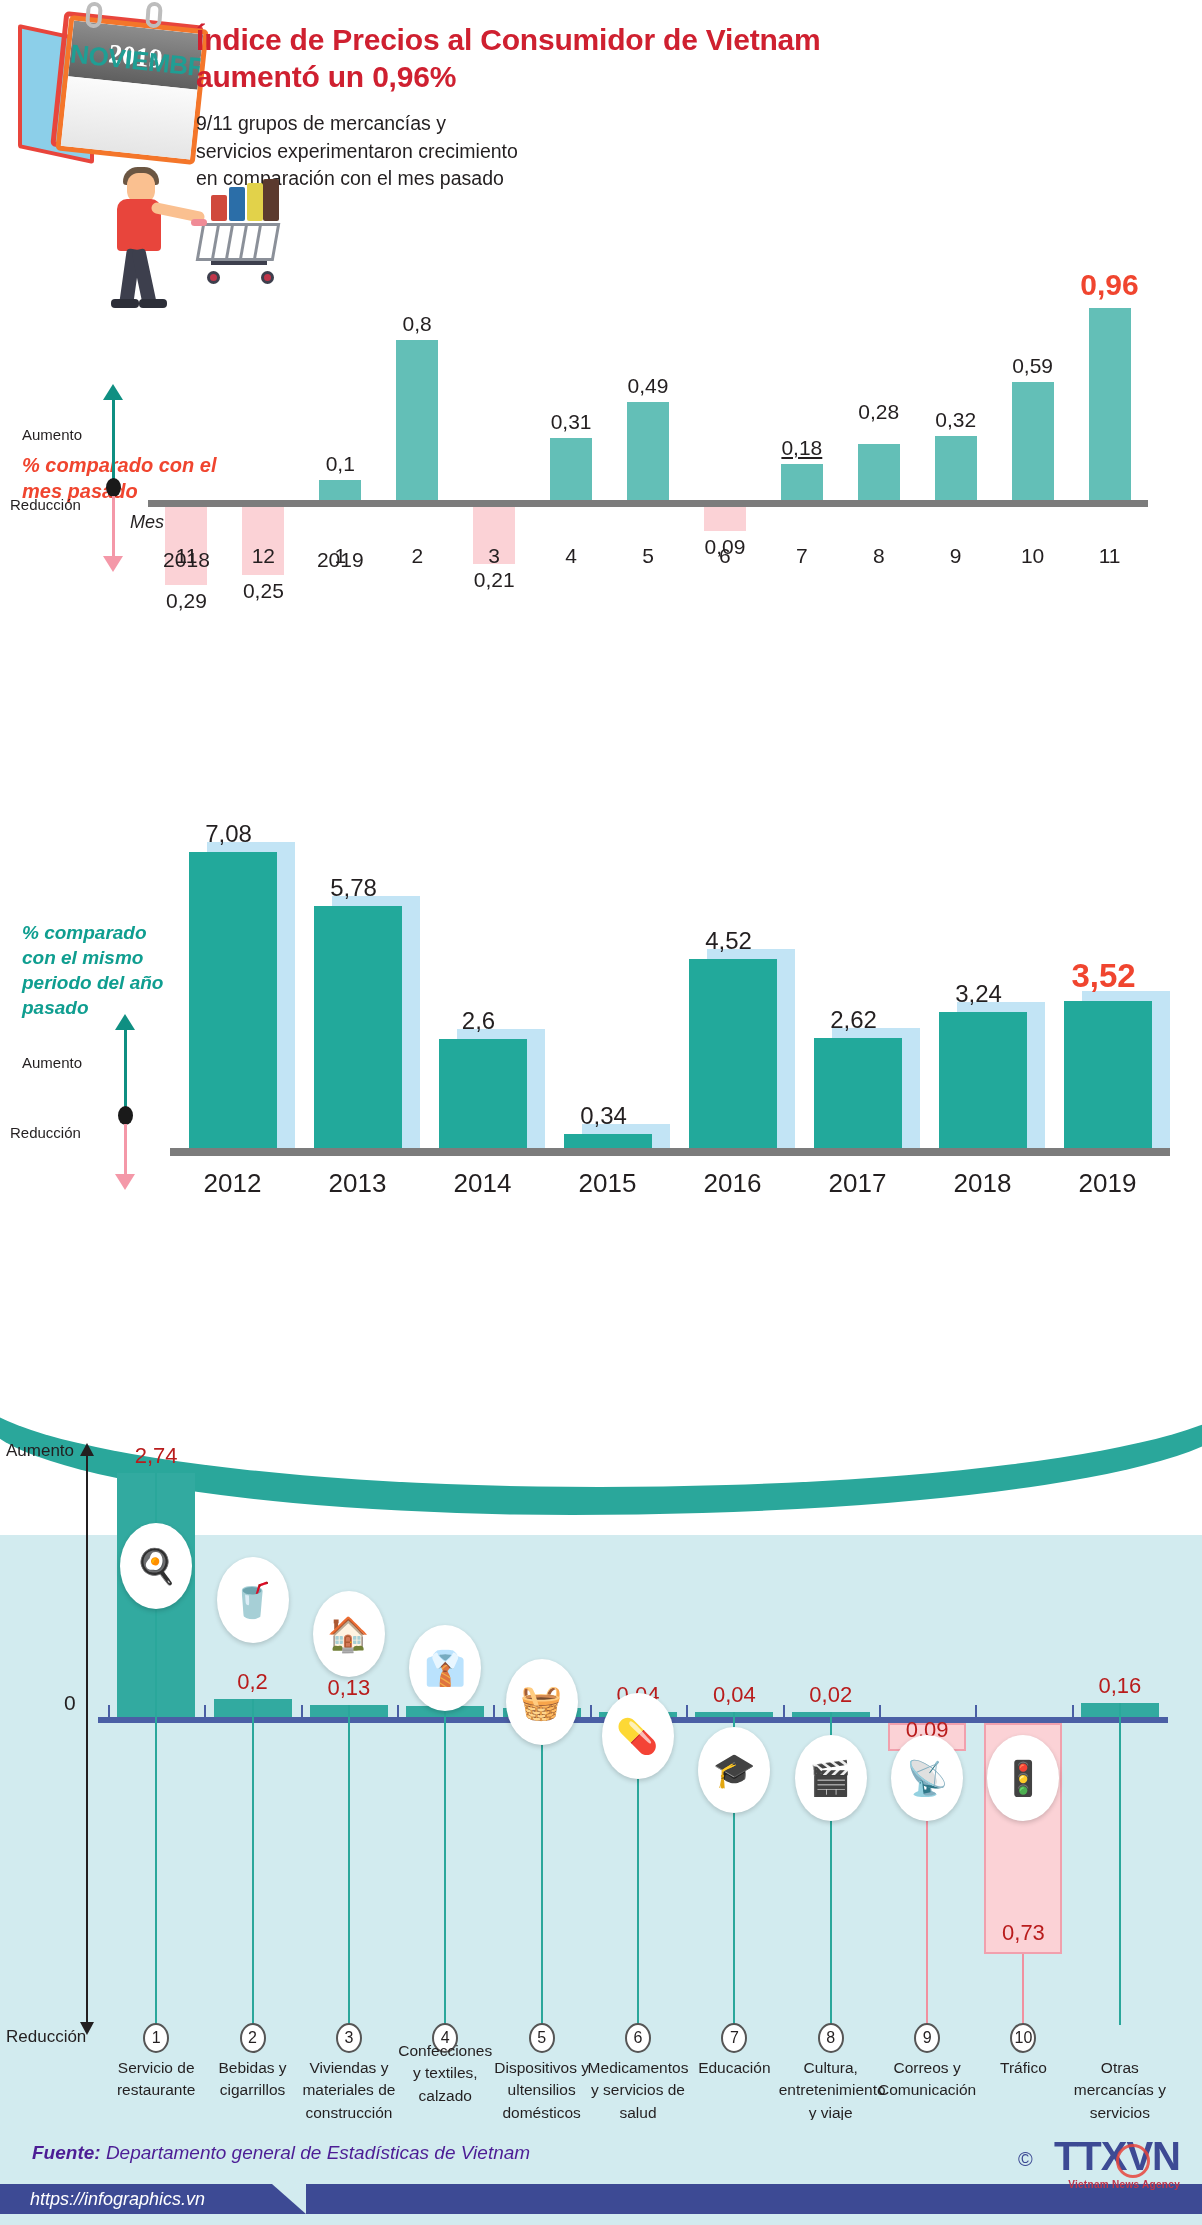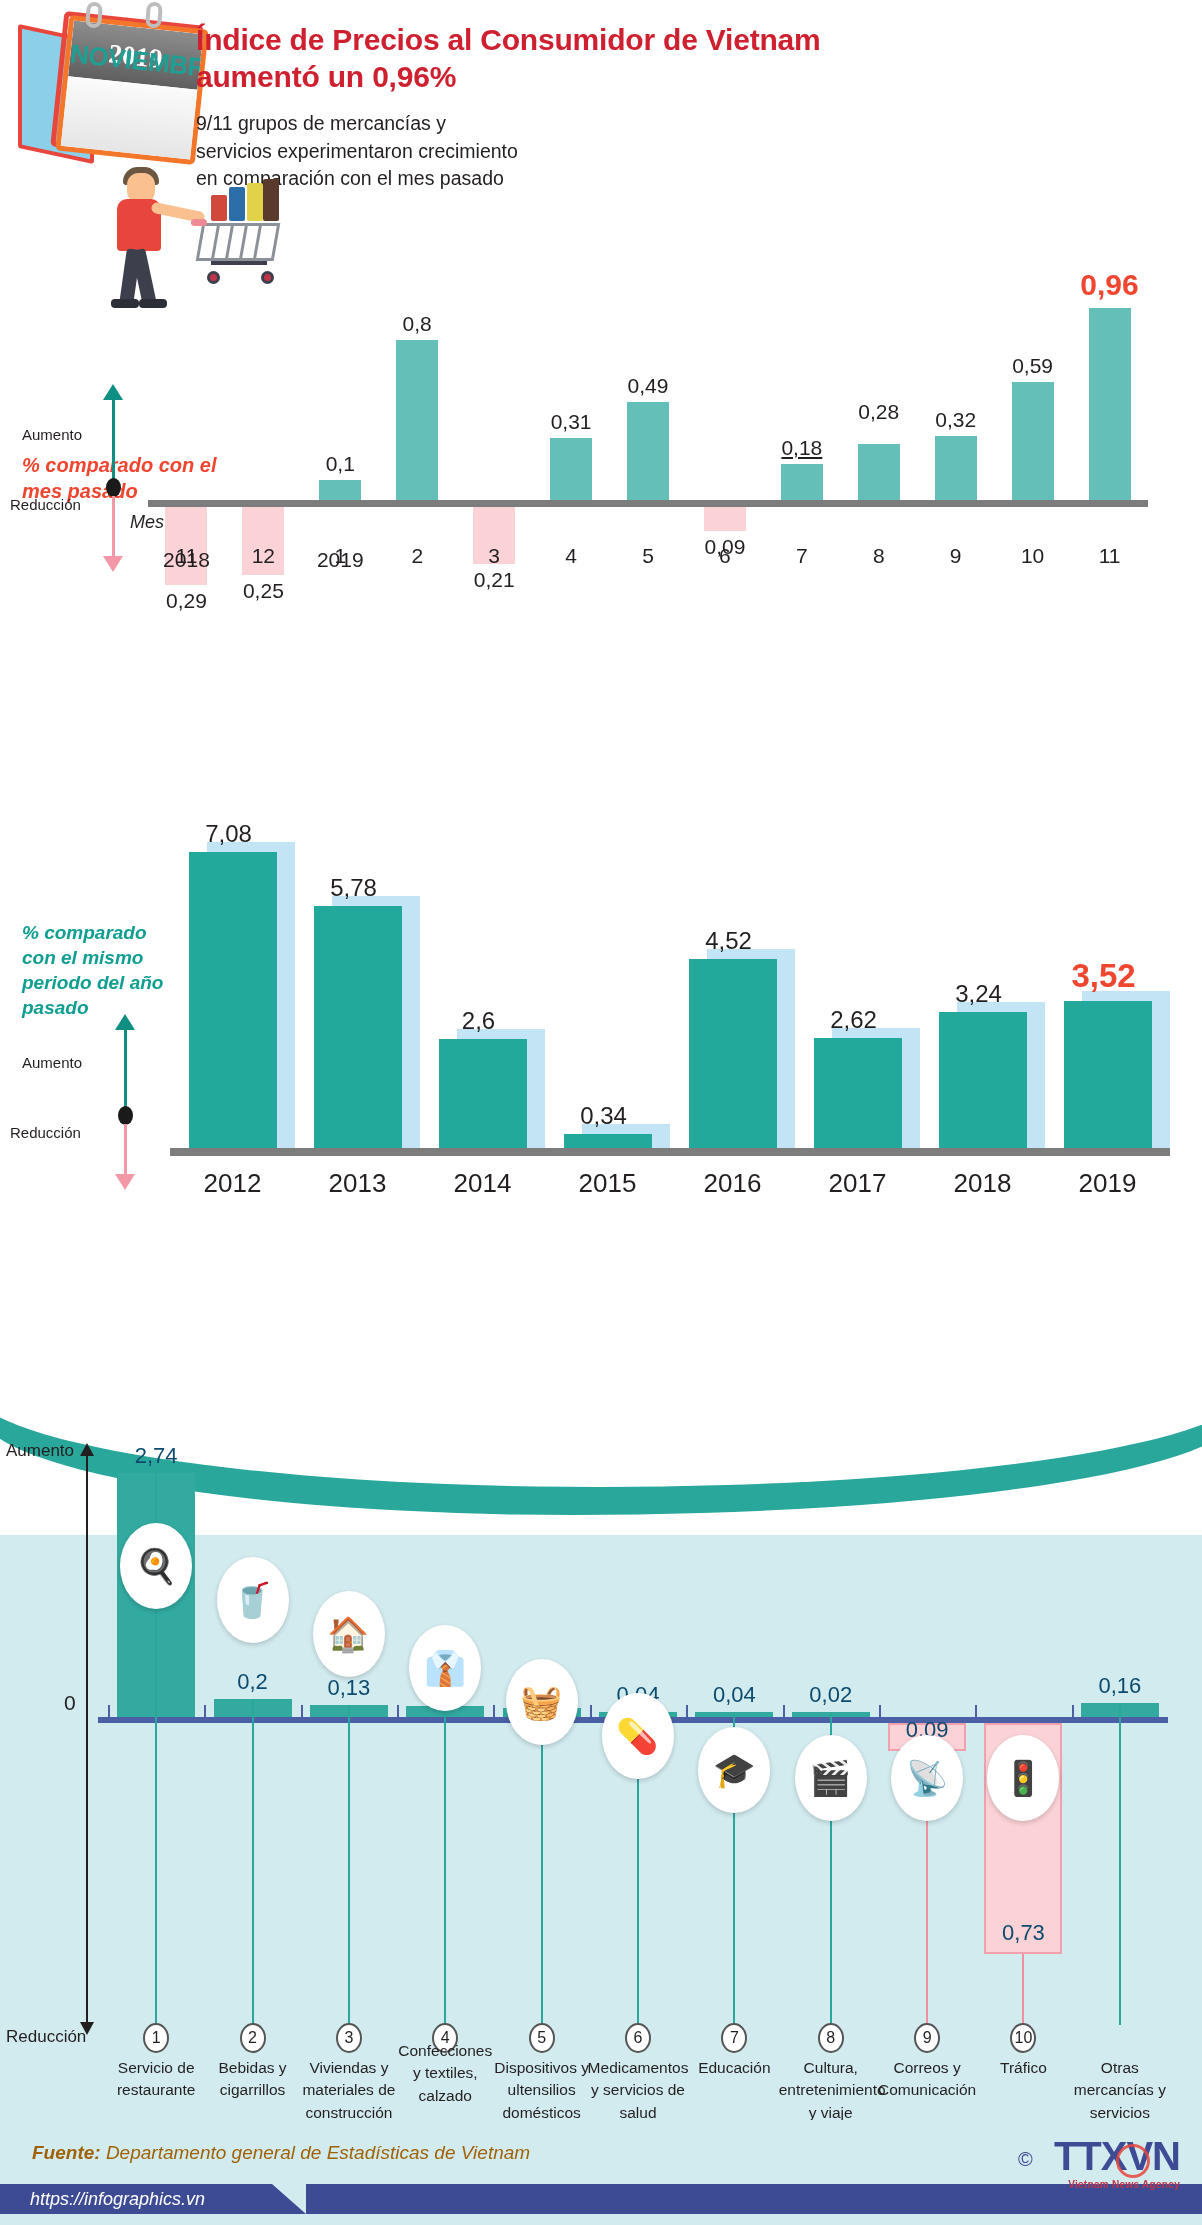--- a/index.html
+++ b/index.html
@@ -133,41 +133,41 @@
   .wave-white{position:absolute;left:-30px;top:-26px;width:1280px;height:118px;background:#fff;
      border-radius:0 0 60% 58%/0 0 100% 100%;}
   .b-title{position:absolute;left:330px;top:118px;color:#f0452f;font-size:24px;
      font-style:italic;font-weight:bold;line-height:1.5;}
 
   .b-plot{position:absolute;left:68px;top:40px;width:1110px;height:560px;}
   .zero-line{position:absolute;left:30px;top:282px;width:1070px;height:6px;background:#4a5fa5;}
   .tick{position:absolute;width:2px;height:12px;background:#4a5fa5;top:270px;}
   .b-bar{position:absolute;background:#32aaa0;bottom:0;}
   .b-bar-neg{position:absolute;background:#fbd2d6;border:2px solid #f1a0ad;top:0;}
-  .b-val{position:absolute;font-size:22px;color:#0c4a6e;white-space:nowrap;text-align:center;}
+  .b-val{position:absolute;font-size:22px;color:#b91c1c;white-space:nowrap;text-align:center;}
   .stem{position:absolute;width:2px;background:#2aa79b;}
   .stem.neg{background:#f1909f;}
   .num-circle{position:absolute;width:26px;height:30px;background:#fff;border:2px solid #555;
      border-radius:50%;font-size:16px;text-align:center;line-height:26px;color:#231f20;}
   .cat-lab{position:absolute;font-size:15.5px;color:#231f20;text-align:center;line-height:1.45;}
   .icon-bubble{position:absolute;width:72px;height:86px;background:#fff;border-radius:50%;
      box-shadow:0 2px 5px rgba(0,0,0,.18);display:flex;align-items:center;justify-content:center;
      font-size:34px;overflow:hidden;}
   .zero-mark{position:absolute;font-size:21px;color:#231f20;}
   .b-aum{position:absolute;font-size:17px;color:#231f20;}
   .b-red{position:absolute;font-size:17px;color:#231f20;}
   .b-axis{position:absolute;width:2px;background:#231f20;}
   .b-axis-up:before{content:"";position:absolute;left:-6px;top:-12px;border-left:7px solid transparent;
      border-right:7px solid transparent;border-bottom:13px solid #231f20;}
   .b-axis-dn:after{content:"";position:absolute;left:-6px;bottom:-12px;border-left:7px solid transparent;
      border-right:7px solid transparent;border-top:13px solid #231f20;}
 
   
   #footer{position:absolute;left:0;top:2120px;width:1202px;height:105px;background:#d2ebef;}
-  .src{position:absolute;left:32px;top:22px;font-size:19px;color:#a16207;font-style:italic;}
+  .src{position:absolute;left:32px;top:22px;font-size:19px;color:#4c1d95;font-style:italic;}
   .src b{font-weight:bold;font-style:italic;}
   .url-bar{position:absolute;left:0;top:64px;width:1202px;height:30px;background:#3d4a94;}
   .url-bar .tri{position:absolute;left:272px;top:0;width:0;height:0;
      border-top:30px solid #d2ebef;border-left:34px solid transparent;}
   .url-bar .thin{position:absolute;left:306px;top:13px;width:896px;height:5px;background:#3d4a94;}
   .url-txt{position:absolute;left:30px;top:5px;color:#fff;font-size:18px;font-style:italic;}
   .logo{position:absolute;right:22px;top:14px;text-align:right;}
   .logo .cpy{position:absolute;left:-36px;top:14px;font-size:20px;color:#3d4a94;}
   .logo .ttx{font-size:40px;font-weight:bold;color:#3d4a94;letter-spacing:-1px;
      font-family:"Liberation Sans",sans-serif;}

